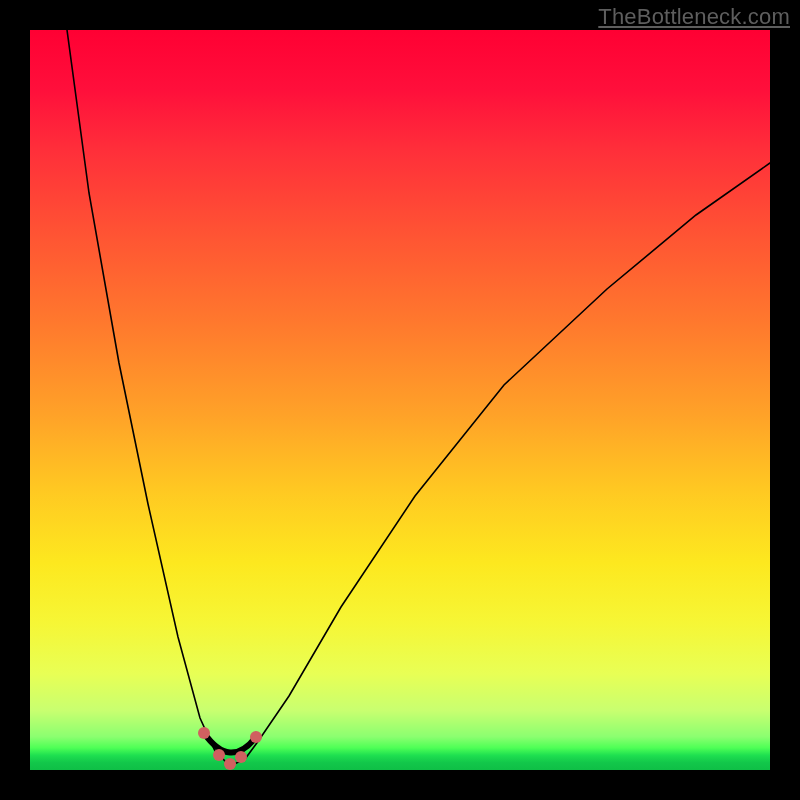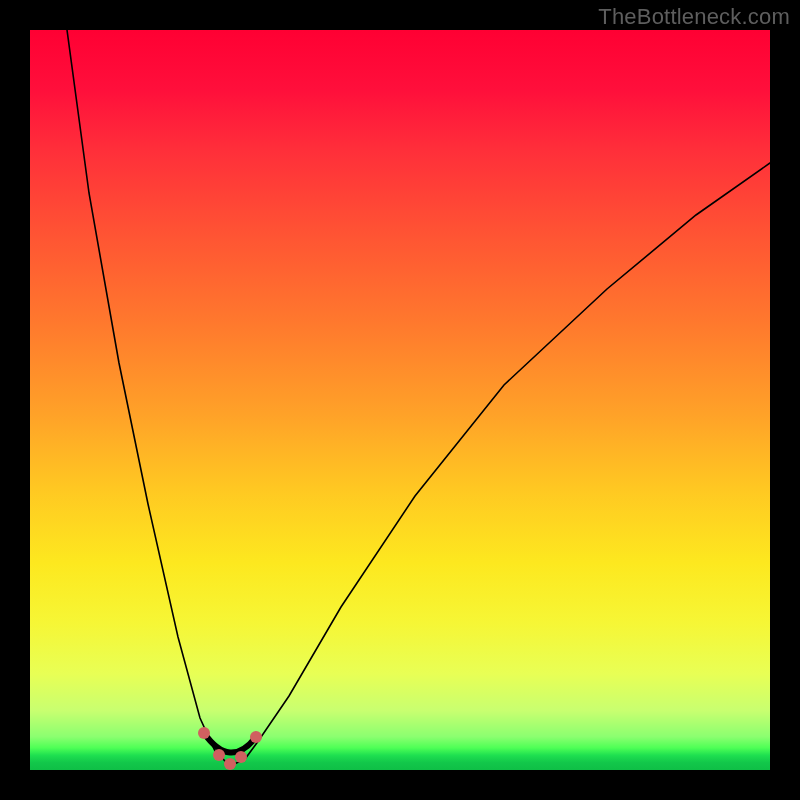--- a/index.html
+++ b/index.html
@@ -19,20 +19,21 @@
   }
   .watermark {
     position: absolute;
     top: 4px;
     right: 10px;
     color: #5e5e5e;
     font-size: 22px;
     font-weight: 500;
     letter-spacing: 0.2px;
     z-index: 5;
+    text-decoration: underline;
   }
   .plot {
     position: absolute;
     left: 30px;
     top: 30px;
     width: 740px;
     height: 740px;
     
     background: linear-gradient(to bottom,
       #ff0033 0%,

